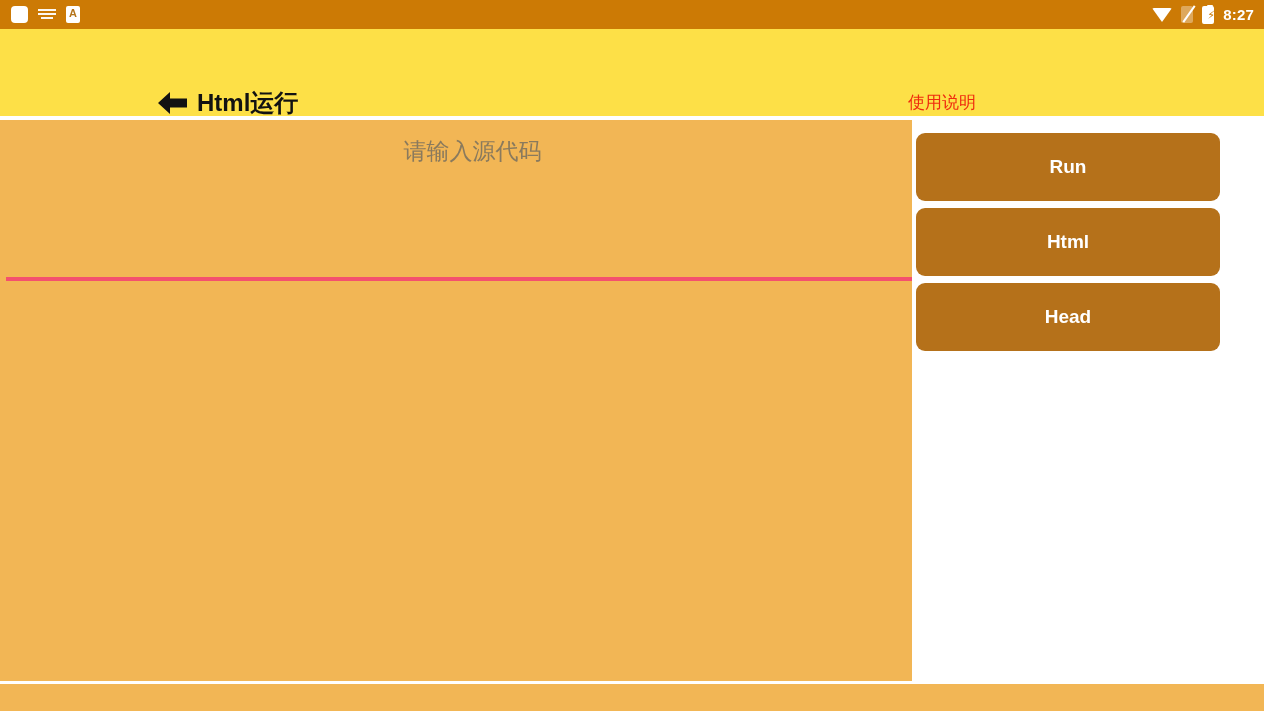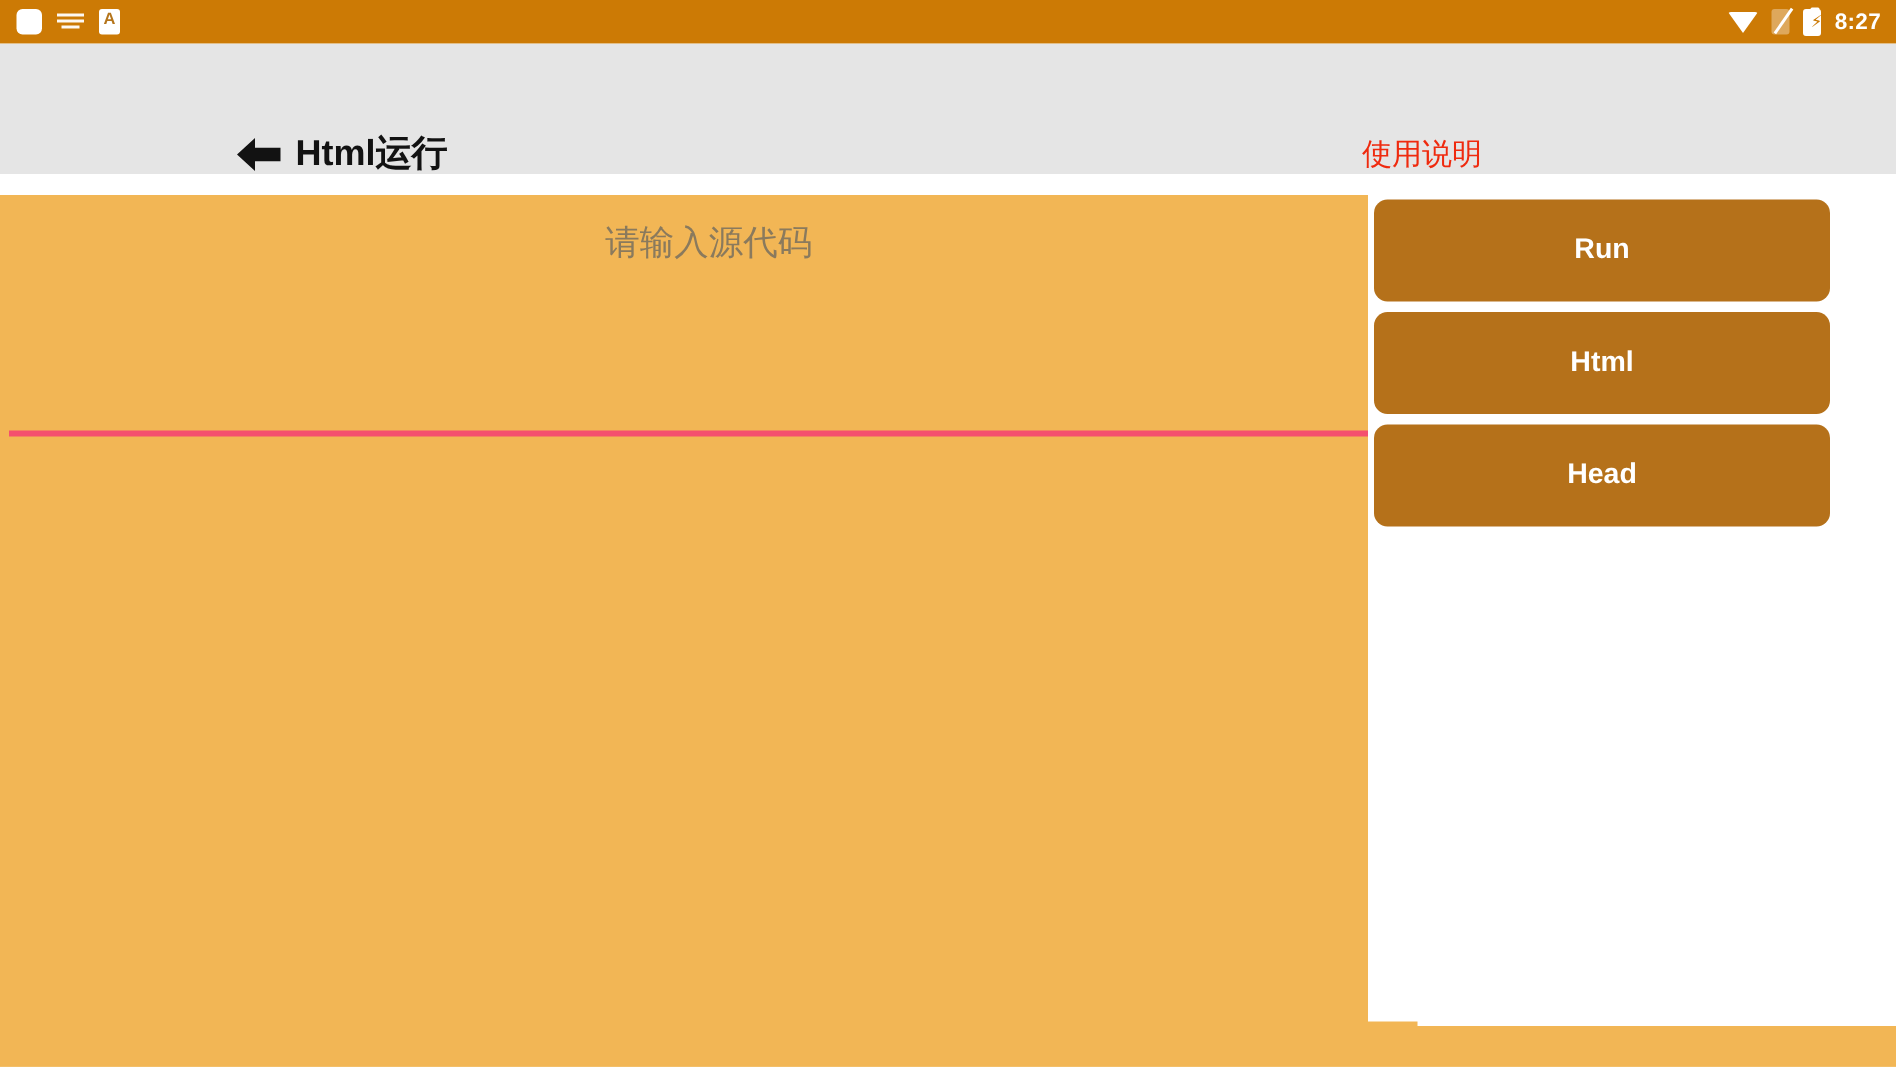--- a/index.html
+++ b/index.html
@@ -131,21 +131,21 @@
     font-weight: bold;
     letter-spacing: .2px;
   }
 
   
   .appbar {
     position: absolute;
     left: 0; top: 29px;
     width: 1264px;
     height: 87px;
-    background: #e5e5e5;
+    background: #fde047;
   }
   .back-arrow {
     position: absolute;
     left: 155px;
     top: 58px;
     width: 34px;
     height: 32px;
     cursor: pointer;
   }
   .back-arrow svg { display: block; }
@@ -156,39 +156,39 @@
     font-size: 24px;
     font-weight: bold;
     color: #121212;
     line-height: 32px;
     white-space: nowrap;
   }
   .help-link {
     position: absolute;
     left: 908px;
     top: 62px;
-    font-size: 20px;
+    font-size: 17px;
     color: #ef2a0e;
     line-height: 24px;
     cursor: pointer;
     white-space: nowrap;
   }
 
   
   .body-area {
     position: absolute;
     left: 0; top: 116px;
     width: 1264px;
     height: 595px;
     background: #ffffff;
   }
 
   .source-pane {
     position: absolute;
-    left: 0; top: 14px;
+    left: 0; top: 4px;
     width: 945px;
     height: 561px;
     background: #f2b655;
   }
   .source-placeholder {
     position: absolute;
     left: 0; top: 16px;
     width: 945px;
     text-align: center;
     font-size: 23px;

